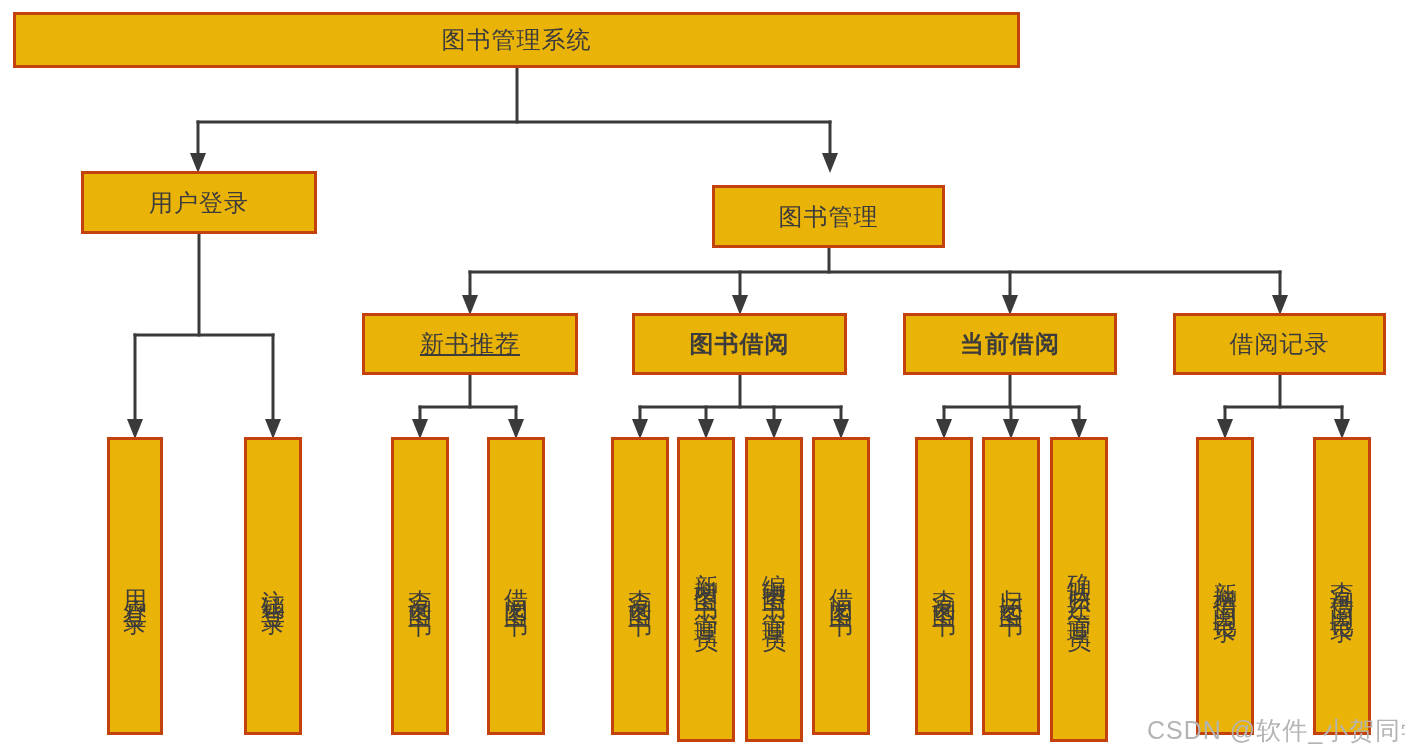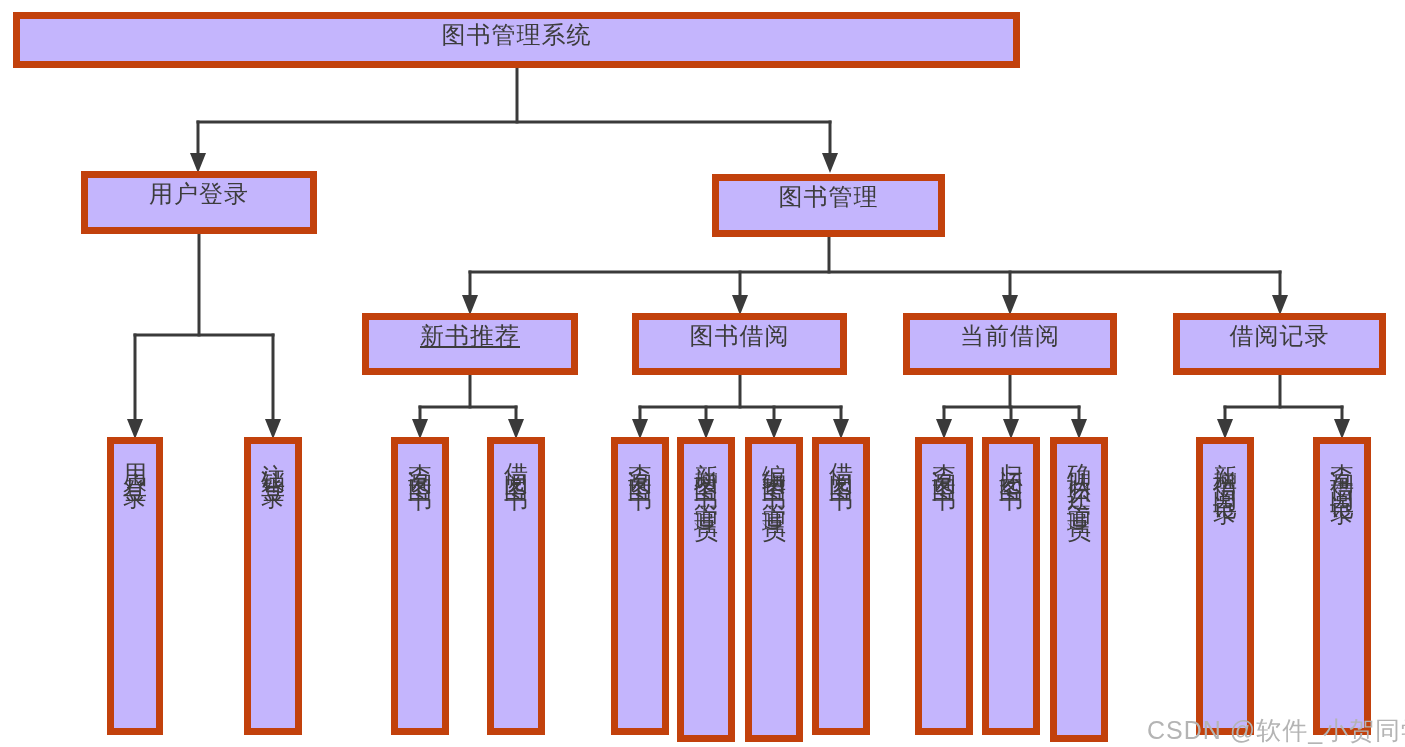--- a/index.html
+++ b/index.html
@@ -7,23 +7,23 @@
   #canvas{
     position:relative;
     width:1405px;height:747px;
     background:#ffffff;
     overflow:hidden;
   }
   #wires{position:absolute;left:0;top:0;z-index:0;pointer-events:none;}
   .node{
     position:absolute;
     box-sizing:border-box;
-    background:#c4b5fd;
-    border:7px solid #c2410c;
-    display:flex;justify-content:center;
+    background:#eab308;
+    border:3px solid #c2410c;
+    display:flex;align-items:center;justify-content:center;
     z-index:1;
     color:#3c3c3c;
     font-size:24px;
     letter-spacing:1px;
     white-space:nowrap;
   }
   .leaf .vtext{
     writing-mode:vertical-rl;
     text-orientation:mixed;
     letter-spacing:8px;
@@ -35,24 +35,24 @@
     position:absolute;
     z-index:2;
     color:#b4b4b4;
     font-size:25px;
     letter-spacing:1px;
     white-space:nowrap;
   }
   
   .n-root{left:13px;top:12px;width:1007px;height:56px;}
   .n-userlogin{left:81px;top:171px;width:236px;height:63px;}
-  .n-bookmgmt{left:712px;top:174px;width:233px;height:63px;}
+  .n-bookmgmt{left:712px;top:185px;width:233px;height:63px;}
   .n-newbook{left:362px;top:313px;width:216px;height:62px;text-decoration:underline;}
-  .n-bookborrow{left:632px;top:313px;width:215px;height:62px;}
-  .n-curborrow{left:903px;top:313px;width:214px;height:62px;}
+  .n-bookborrow{left:632px;top:313px;width:215px;height:62px;font-weight:bold;}
+  .n-curborrow{left:903px;top:313px;width:214px;height:62px;font-weight:bold;}
   .n-borrowrec{left:1173px;top:313px;width:213px;height:62px;}
   .leaf{top:437px;width:58px;height:298px;}
   .leaf.tall{height:305px;}
   .l1{left:107px;width:56px;} .l2{left:244px;}
   .l3{left:391px;} .l4{left:487px;}
   .l5{left:611px;} .l6{left:677px;} .l7{left:745px;} .l8{left:812px;}
   .l9{left:915px;} .l10{left:982px;} .l11{left:1050px;}
   .l12{left:1196px;} .l13{left:1313px;}
   .wm{left:1147px;top:714px;}
 </style>

